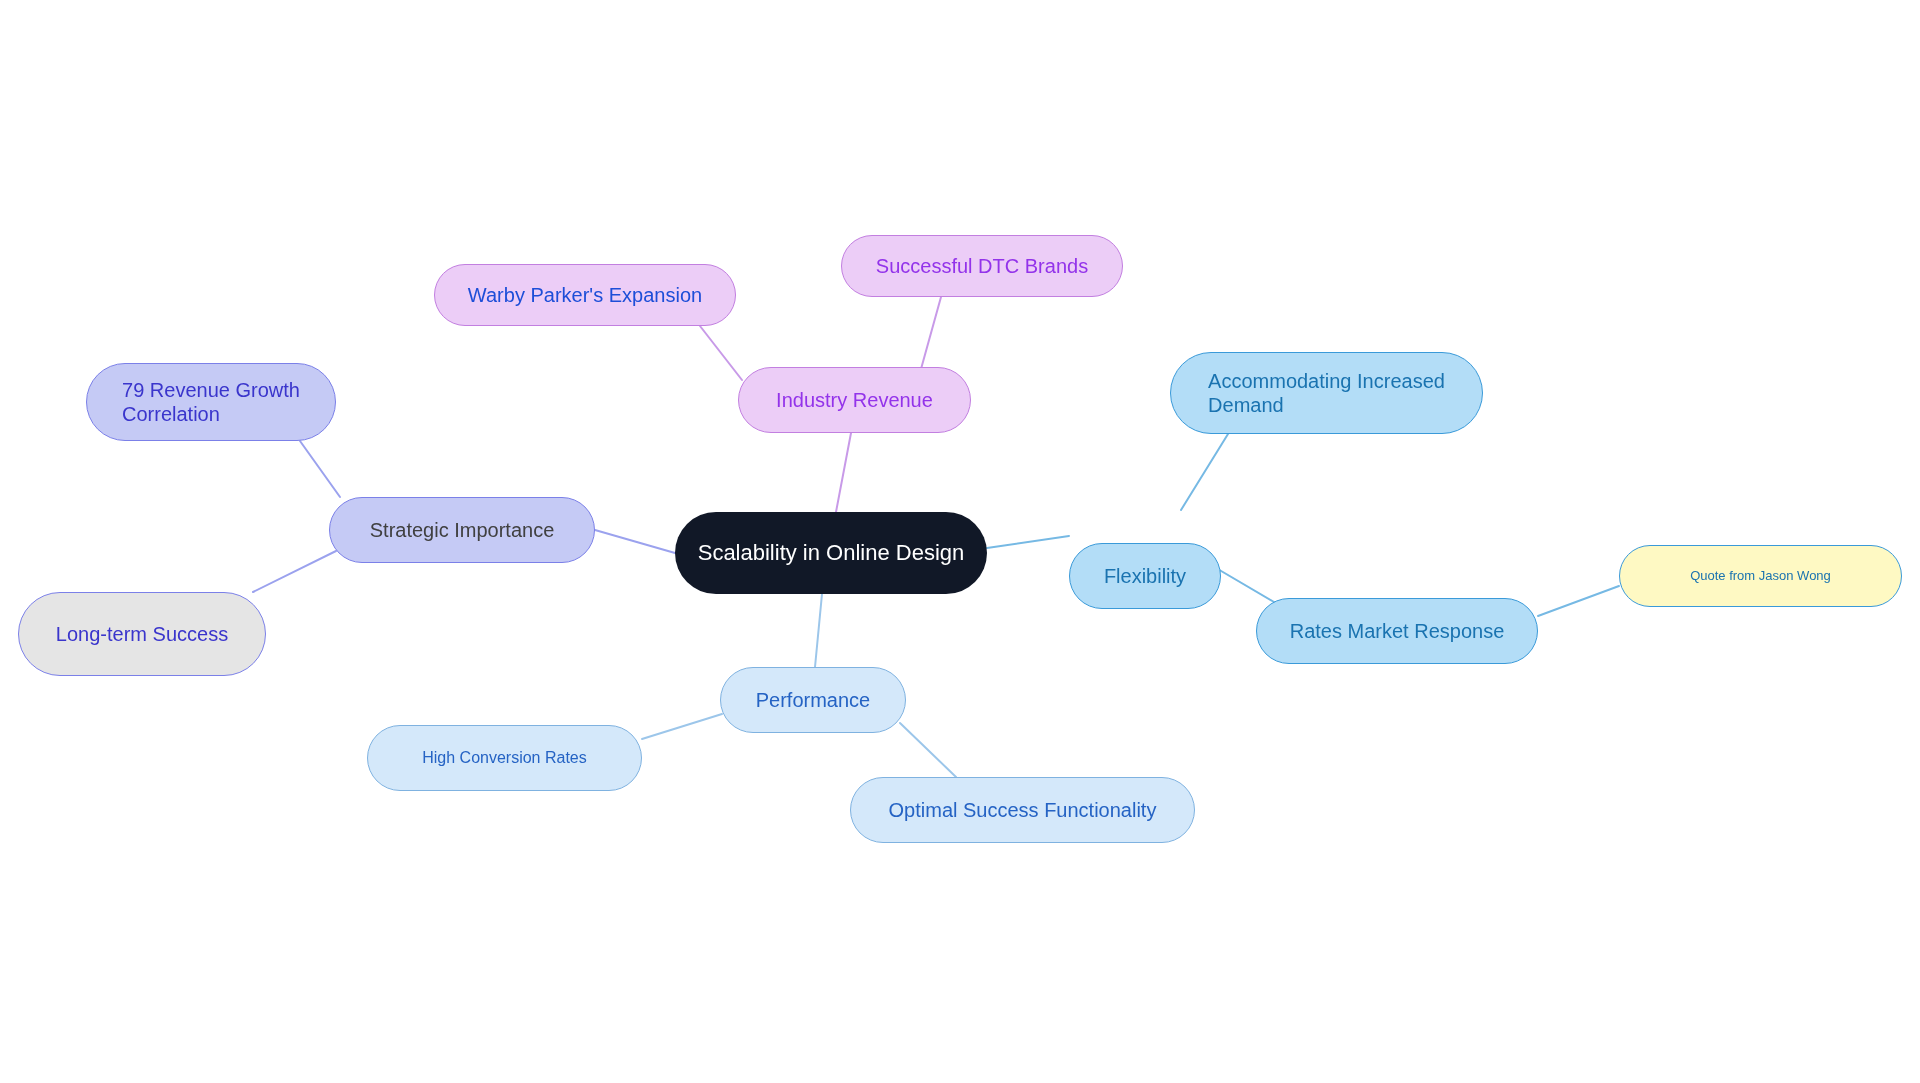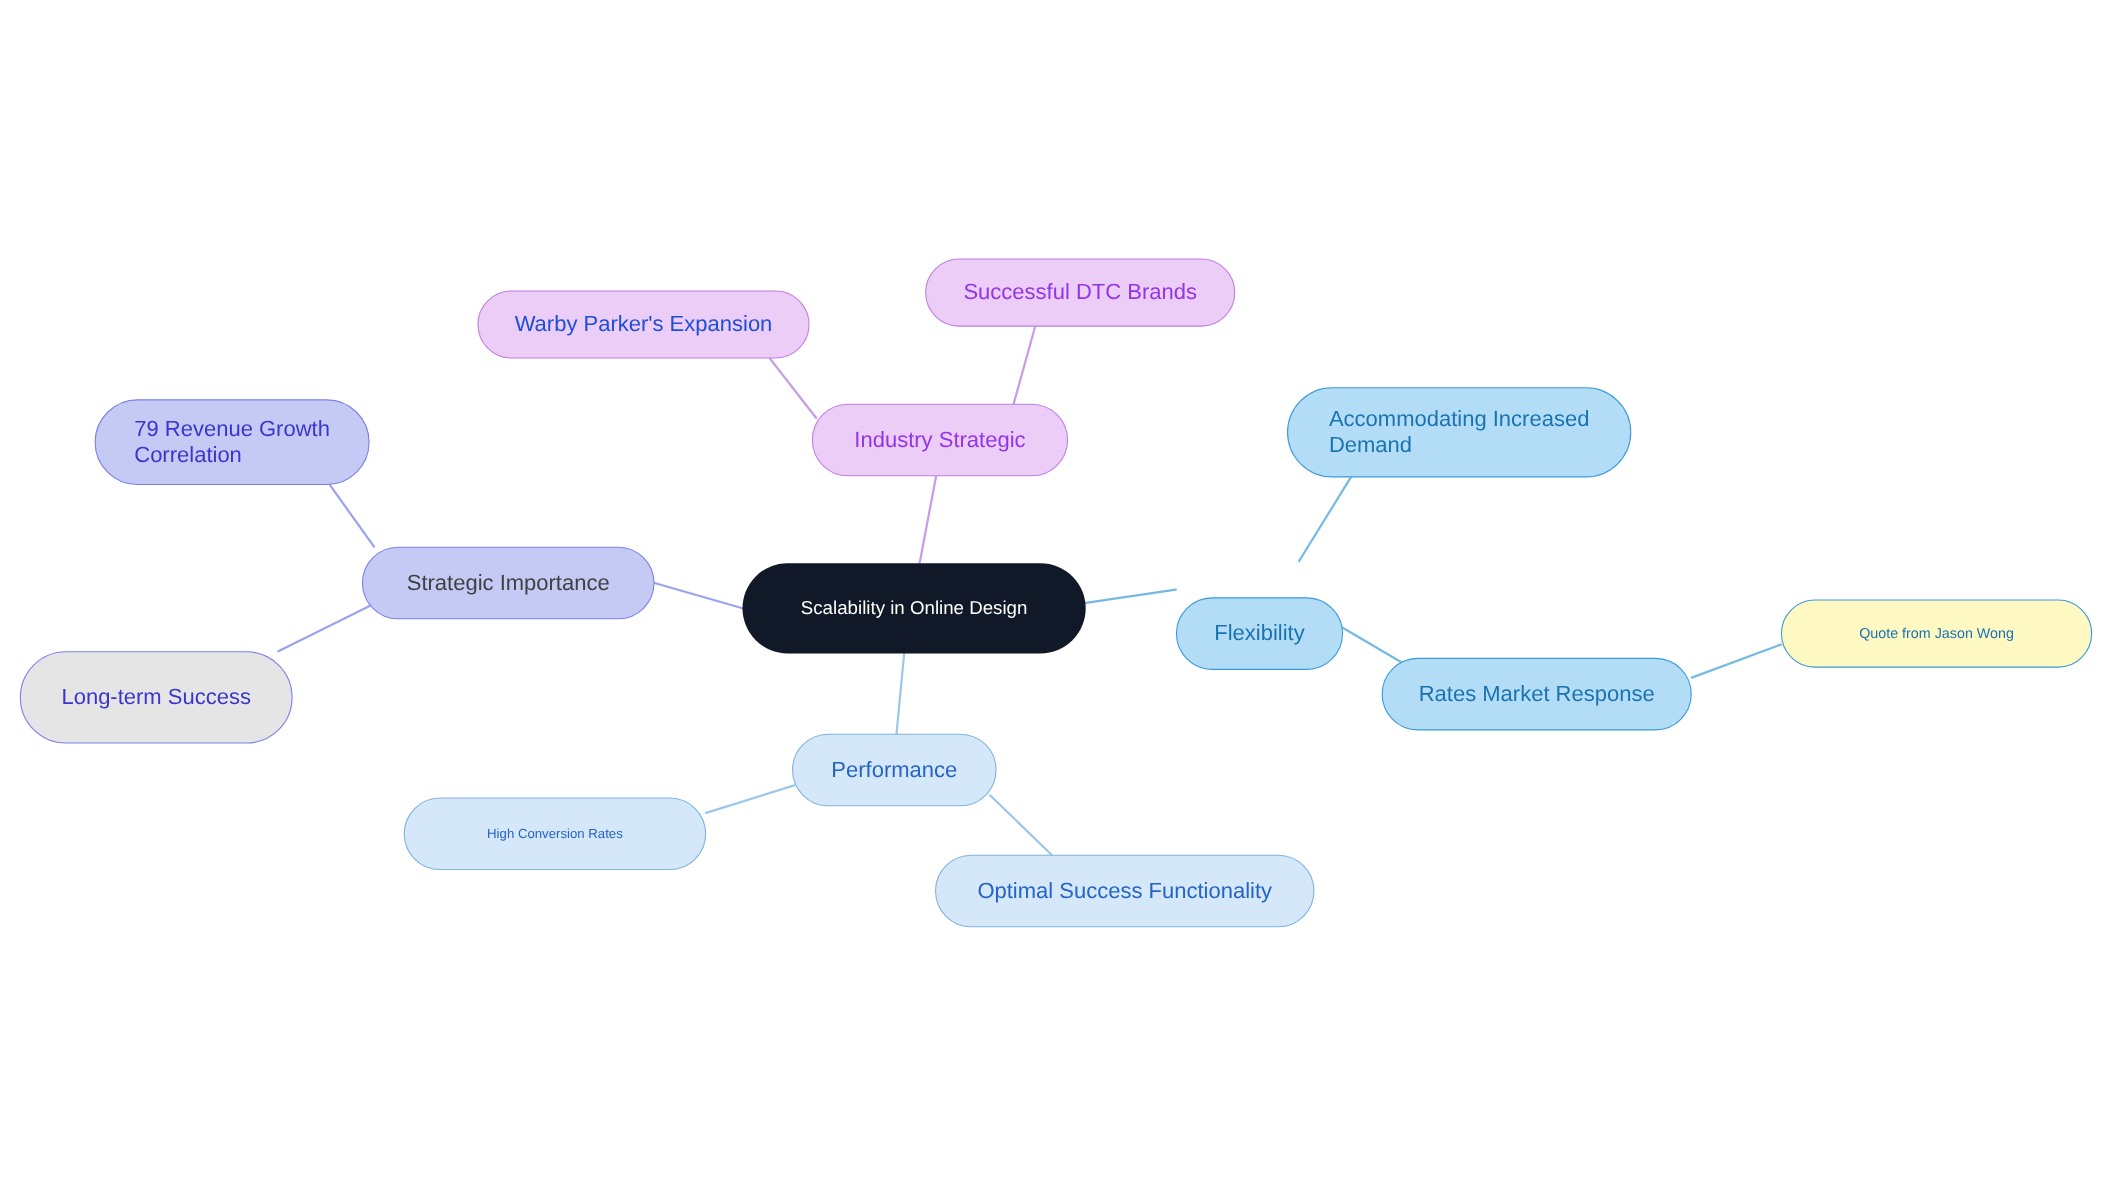--- a/index.html
+++ b/index.html
@@ -58,30 +58,30 @@
       <line x1="336" y1="551" x2="253" y2="592" stroke="#9ba2ee" stroke-width="2" stroke-linecap="round"></line>
       <line x1="742" y1="380" x2="700" y2="326" stroke="#c89ae8" stroke-width="2" stroke-linecap="round"></line>
       <line x1="921" y1="369" x2="941" y2="297" stroke="#c89ae8" stroke-width="2" stroke-linecap="round"></line>
       <line x1="1181" y1="510" x2="1228" y2="434" stroke="#76b9e4" stroke-width="2" stroke-linecap="round"></line>
       <line x1="1199" y1="558" x2="1279" y2="605" stroke="#76b9e4" stroke-width="2" stroke-linecap="round"></line>
       <line x1="1538" y1="616" x2="1619" y2="586" stroke="#76b9e4" stroke-width="2" stroke-linecap="round"></line>
       <line x1="722" y1="714" x2="642" y2="739" stroke="#9cc6ea" stroke-width="2" stroke-linecap="round"></line>
       <line x1="900" y1="723" x2="956" y2="777" stroke="#9cc6ea" stroke-width="2" stroke-linecap="round"></line>
     </svg>
   <div id="node-layer">
-      <div class="node root" style="left: 675px; top: 512px; width: 312px; height: 82px; background: rgb(17, 24, 39); border-color: rgb(17, 24, 39); color: rgb(255, 255, 255); font-size: 17px;"><span>Scalability in Online Design</span></div>
+      <div class="node root" style="left: 675px; top: 512px; width: 312px; height: 82px; background: rgb(17, 24, 39); border-color: rgb(17, 24, 39); color: rgb(255, 255, 255); font-size: 22px;"><span>Scalability in Online Design</span></div>
       <div class="node" style="left: 329px; top: 497px; width: 266px; height: 66px; background: rgb(197, 202, 245); border-color: rgb(123, 128, 232); color: #404040; font-size: 20px;"><span>Strategic Importance</span></div>
       <div class="node" style="left: 86px; top: 363px; width: 250px; height: 78px; background: rgb(197, 202, 245); border-color: rgb(123, 128, 232); color: rgb(58, 53, 204); font-size: 20px;"><span>79 Revenue Growth
 Correlation</span></div>
       <div class="node" style="left: 18px; top: 592px; width: 248px; height: 84px; background: #e5e5e5; border-color: rgb(123, 128, 232); color: rgb(58, 53, 204); font-size: 20px;"><span>Long-term Success</span></div>
-      <div class="node" style="left: 738px; top: 367px; width: 233px; height: 66px; background: rgb(236, 205, 247); border-color: rgb(194, 127, 224); color: rgb(147, 51, 234); font-size: 20px;"><span>Industry Strategic</span></div>
+      <div class="node" style="left: 738px; top: 367px; width: 233px; height: 66px; background: rgb(236, 205, 247); border-color: rgb(194, 127, 224); color: rgb(147, 51, 234); font-size: 20px;"><span>Industry Revenue</span></div>
       <div class="node" style="left: 434px; top: 264px; width: 302px; height: 62px; background: rgb(236, 205, 247); border-color: rgb(194, 127, 224); color: #1d4ed8; font-size: 20px;"><span>Warby Parker's Expansion</span></div>
       <div class="node" style="left: 841px; top: 235px; width: 282px; height: 62px; background: rgb(236, 205, 247); border-color: rgb(194, 127, 224); color: rgb(147, 51, 234); font-size: 20px;"><span>Successful DTC Brands</span></div>
       <div class="node" style="left: 1069px; top: 503px; width: 152px; height: 66px; background: rgb(179, 221, 247); border-color: rgb(58, 154, 217); color: rgb(26, 115, 176); font-size: 20px; margin-top: 40px;"><span>Flexibility</span></div>
       <div class="node" style="left: 1170px; top: 352px; width: 313px; height: 82px; background: rgb(179, 221, 247); border-color: rgb(58, 154, 217); color: rgb(26, 115, 176); font-size: 20px;"><span>Accommodating Increased
 Demand</span></div>
       <div class="node" style="left: 1256px; top: 598px; width: 282px; height: 66px; background: rgb(179, 221, 247); border-color: rgb(58, 154, 217); color: rgb(26, 115, 176); font-size: 20px;"><span>Rates Market Response</span></div>
       <div class="node" style="left: 1619px; top: 545px; width: 283px; height: 62px; background: #fef9c3; border-color: rgb(58, 154, 217); color: rgb(26, 115, 176); font-size: 13px;"><span>Quote from Jason Wong</span></div>
       <div class="node" style="left: 720px; top: 667px; width: 186px; height: 66px; background: rgb(212, 232, 250); border-color: rgb(127, 178, 224); color: rgb(37, 99, 196); font-size: 20px;"><span>Performance</span></div>
-      <div class="node" style="left: 367px; top: 725px; width: 275px; height: 66px; background: rgb(212, 232, 250); border-color: rgb(127, 178, 224); color: rgb(37, 99, 196); font-size: 12px;"><span>High Conversion Rates</span></div>
+      <div class="node" style="left: 367px; top: 725px; width: 275px; height: 66px; background: rgb(212, 232, 250); border-color: rgb(127, 178, 224); color: rgb(37, 99, 196); font-size: 16px;"><span>High Conversion Rates</span></div>
       <div class="node" style="left: 850px; top: 777px; width: 345px; height: 66px; background: rgb(212, 232, 250); border-color: rgb(127, 178, 224); color: rgb(37, 99, 196); font-size: 20px;"><span>Optimal Success Functionality</span></div>
     </div>
 </div>
 
 </body></html>

